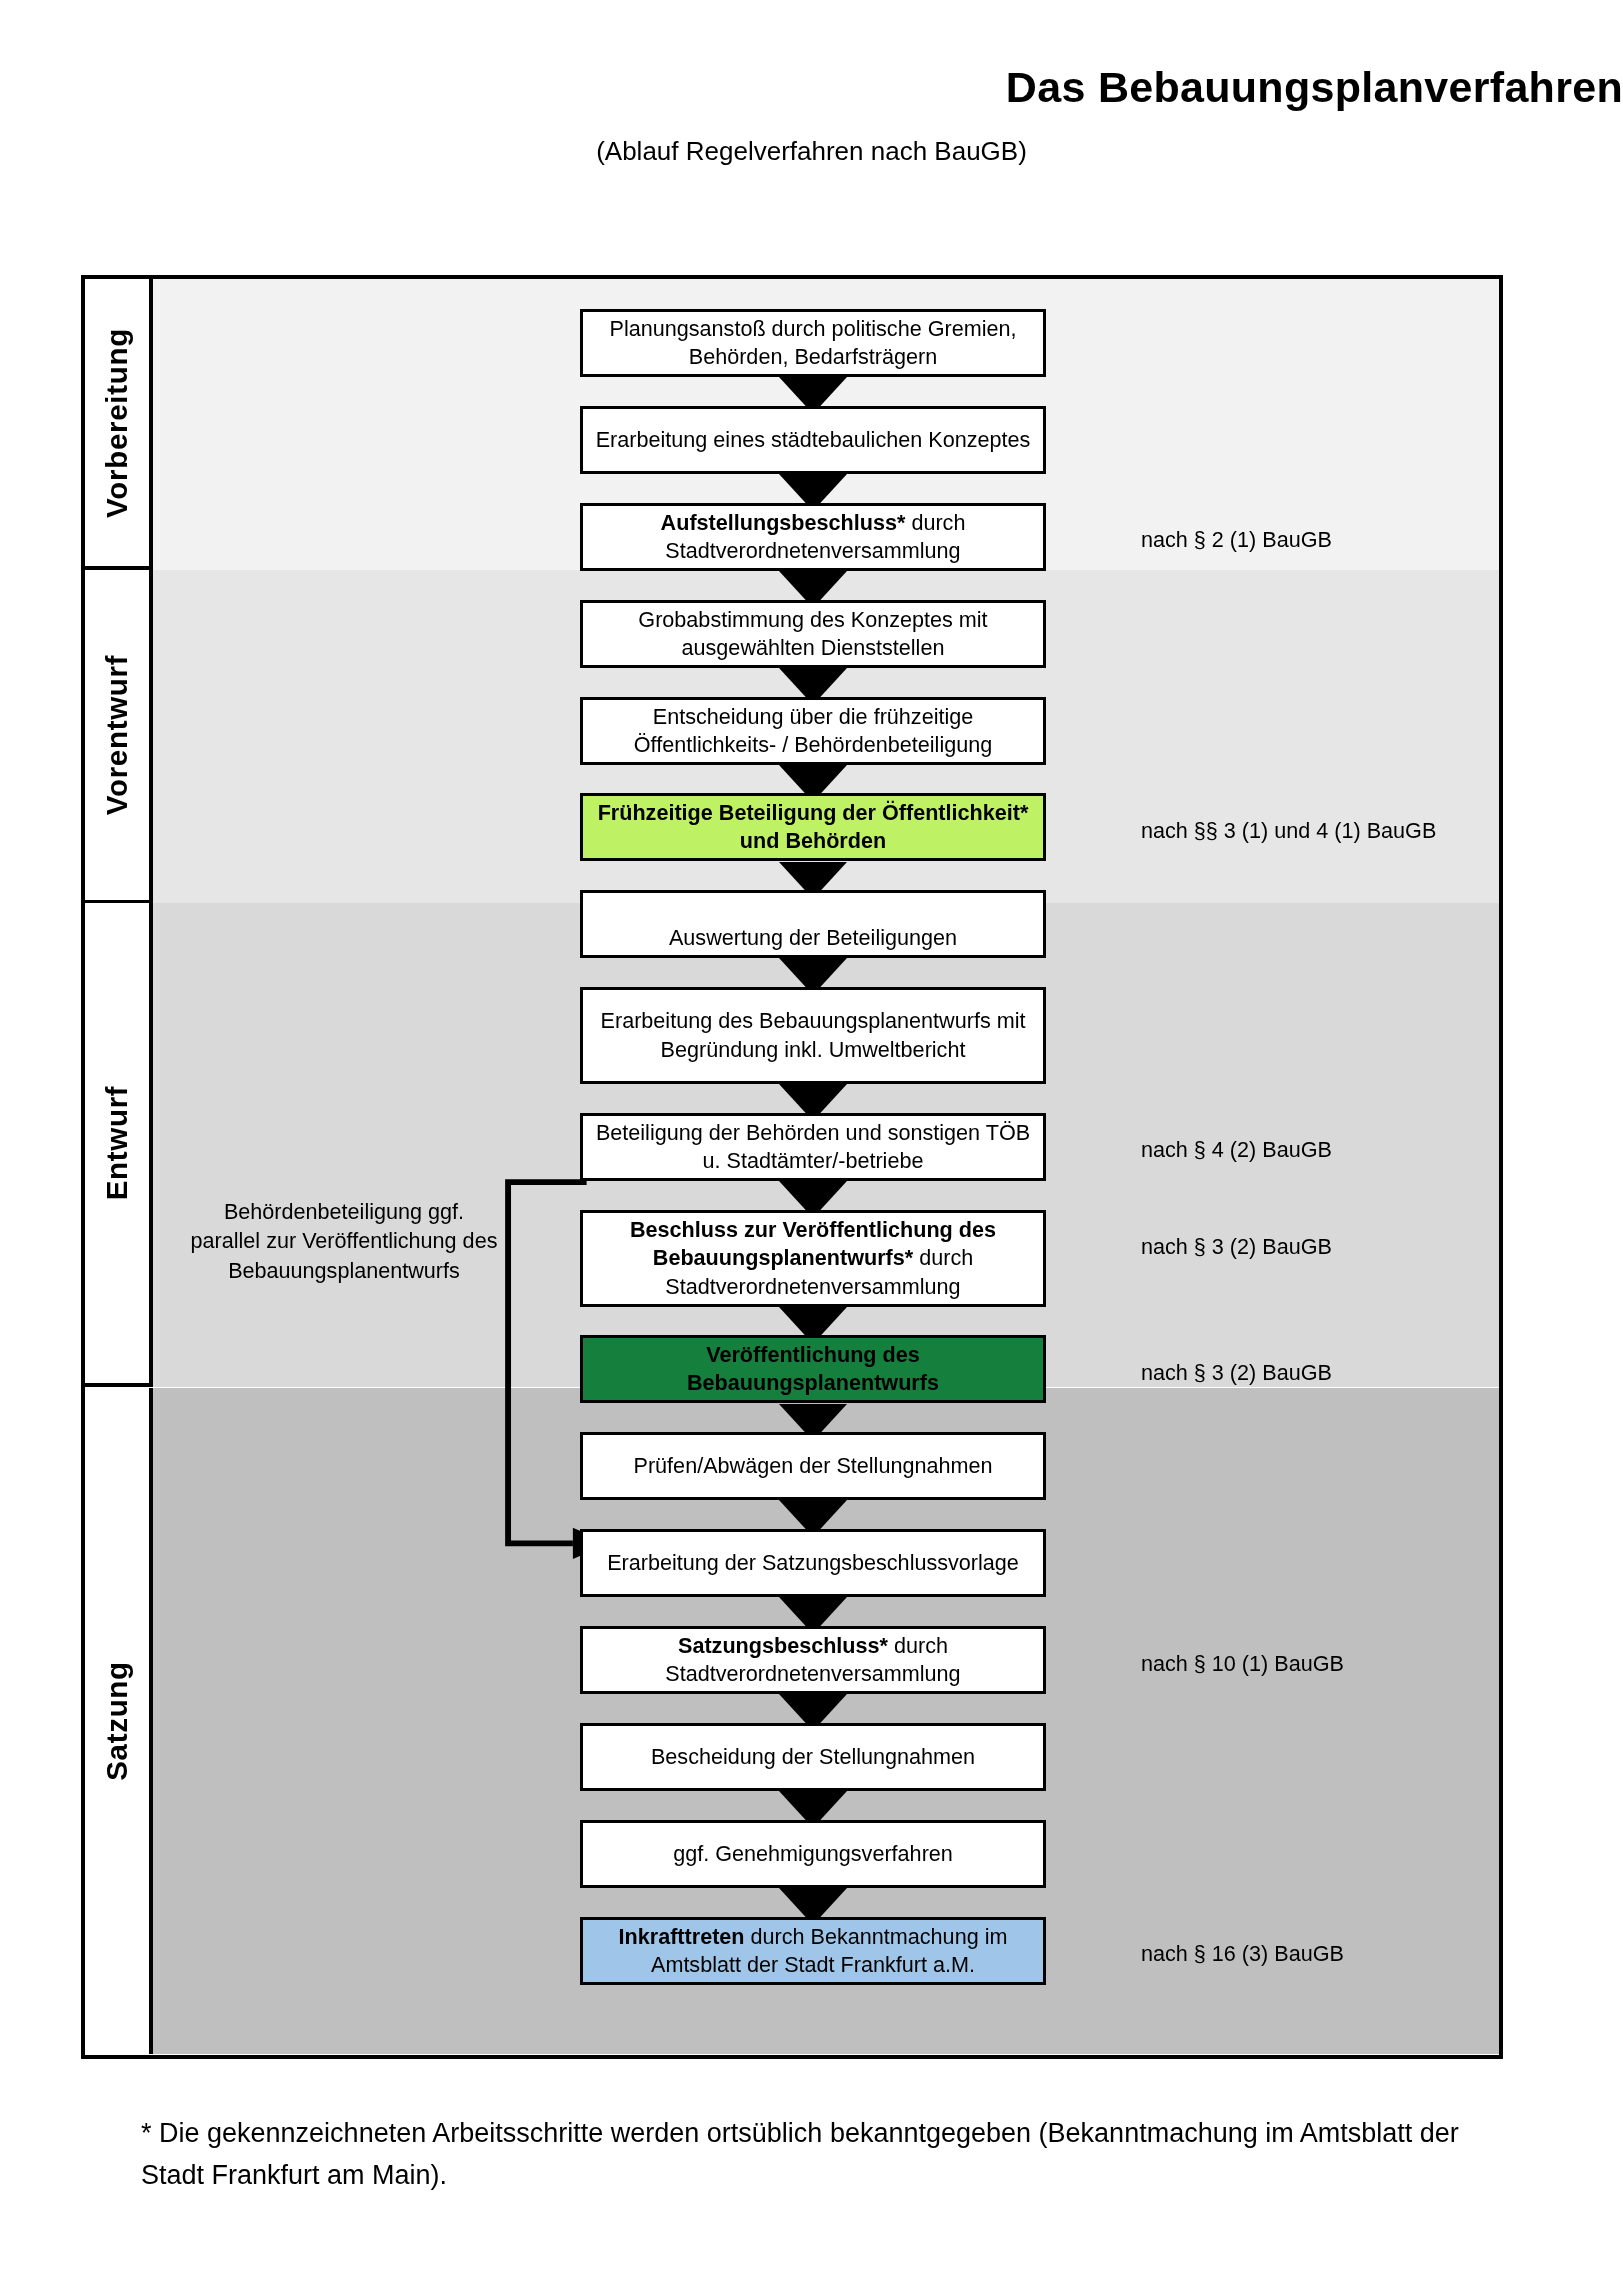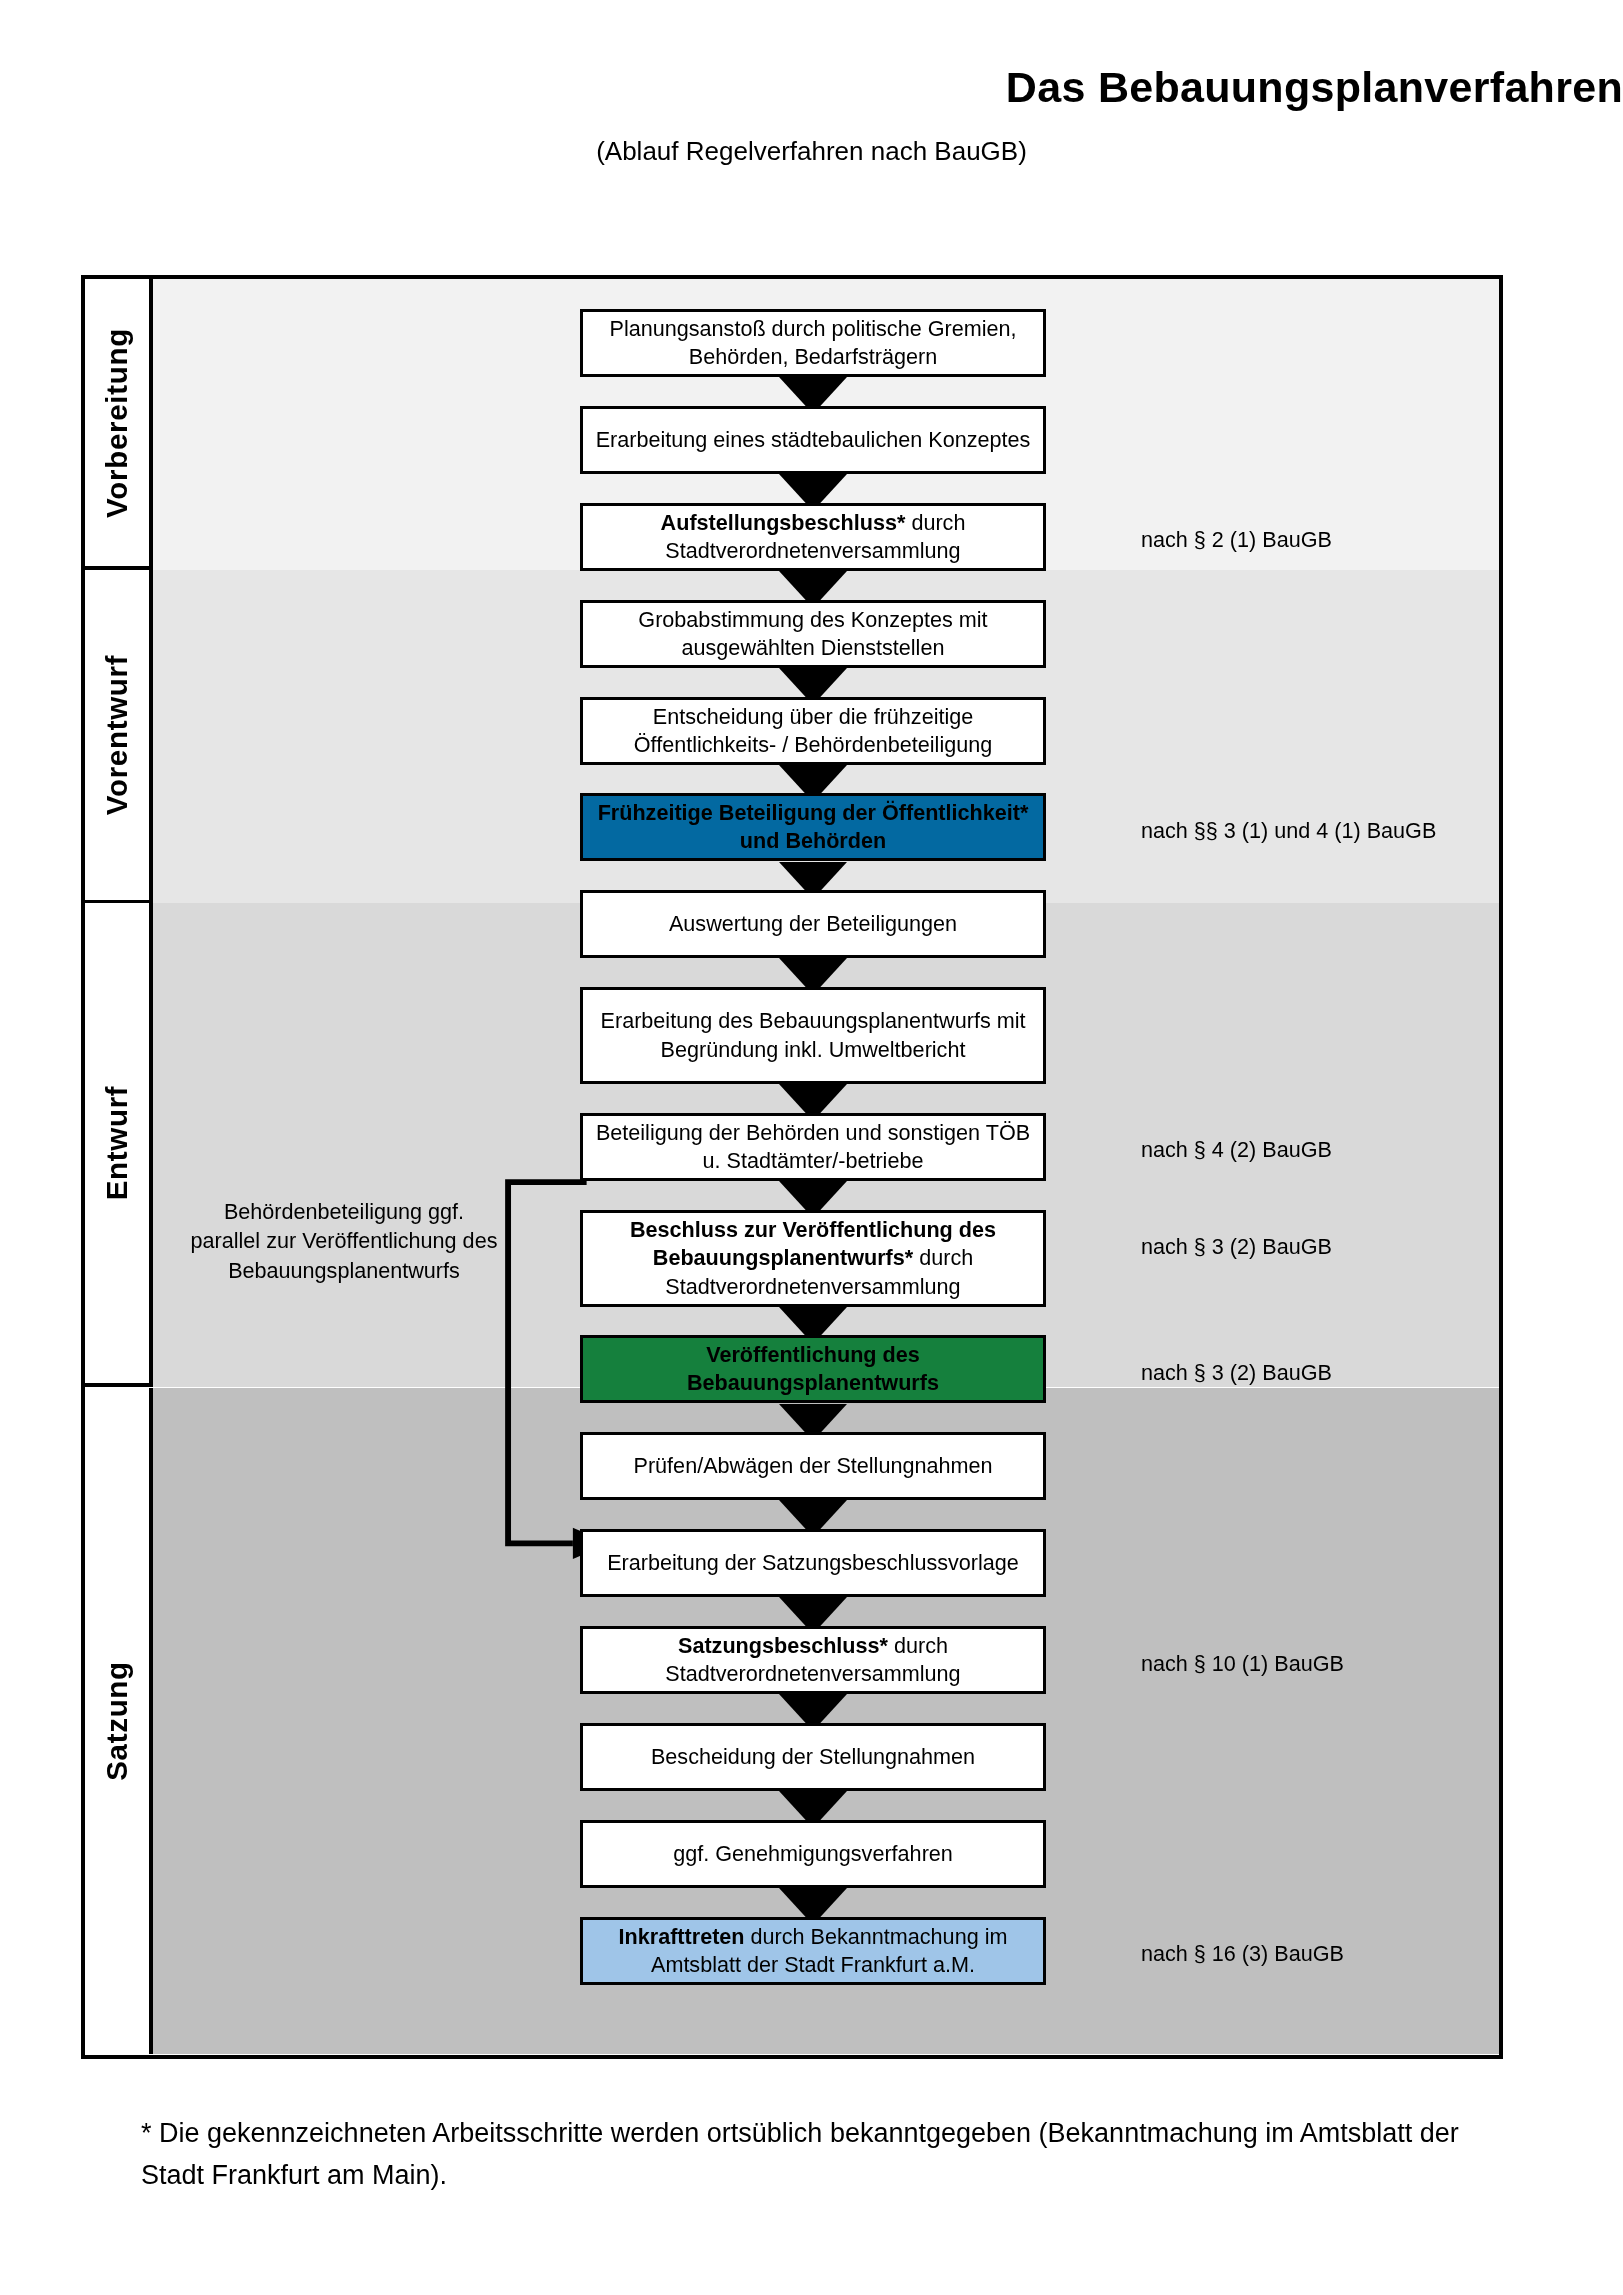--- a/index.html
+++ b/index.html
@@ -154,26 +154,26 @@
   <div class="pbox" style="left:495px;top:321px;height:68px;">
     <span><b></b><span>Grobabstimmung des Konzeptes mit ausgewählten Dienststellen</span></span>
   </div>
   <div class="arrow" style="left:694px;top:389px;"></div>
 
   <div class="pbox" style="left:495px;top:418px;height:68px;">
     <span><b></b><span>Entscheidung über die frühzeitige Öffentlichkeits- / Behördenbeteiligung</span></span>
   </div>
   <div class="arrow" style="left:694px;top:486px;"></div>
 
-  <div class="pbox blue" style="left: 495px; top: 514px; height: 68px; background: #0369a1;">
+  <div class="pbox blue" style="left: 495px; top: 514px; height: 68px; background: #bef264;">
     <span><b>Frühzeitige Beteiligung der Öffentlichkeit* und Behörden</b><span></span></span>
   </div>
   <div class="arrow" style="left:694px;top:583px;"></div>
 
-  <div class="pbox" style="left:495px;top:611px;height:68px;">
+  <div class="pbox" style="left:495px;top:611px;height:68px;align-items:flex-end;">
     <span><b></b><span>Auswertung der Beteiligungen</span></span>
   </div>
   <div class="arrow" style="left:694px;top:679px;"></div>
 
   <div class="pbox" style="left:495px;top:708px;height:97px;">
     <span><b></b><span>Erarbeitung des Bebauungsplanentwurfs mit Begründung inkl. Umweltbericht</span></span>
   </div>
   <div class="arrow" style="left:694px;top:805px;"></div>
 
   <div class="pbox" style="left:495px;top:834px;height:68px;">

